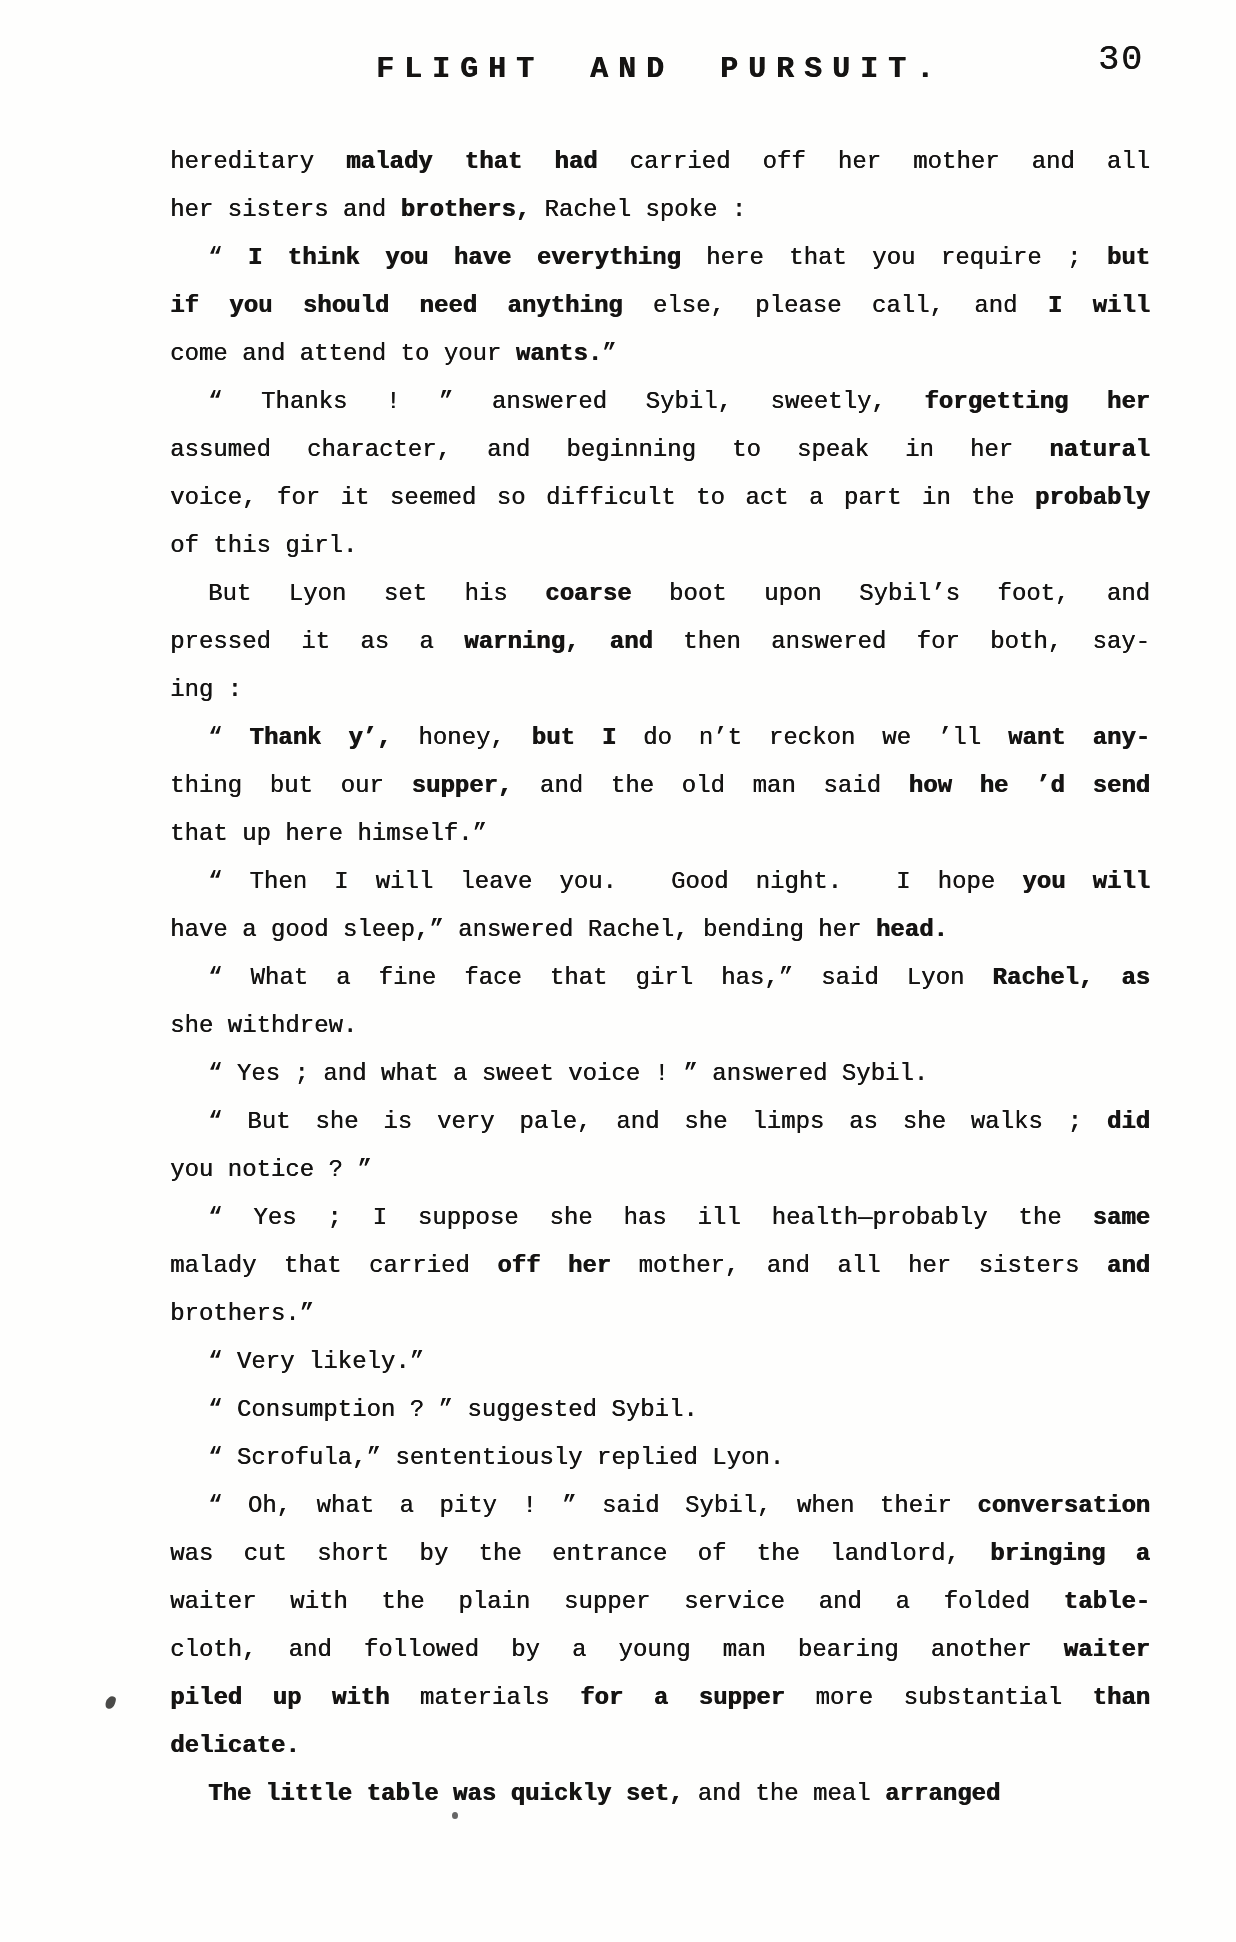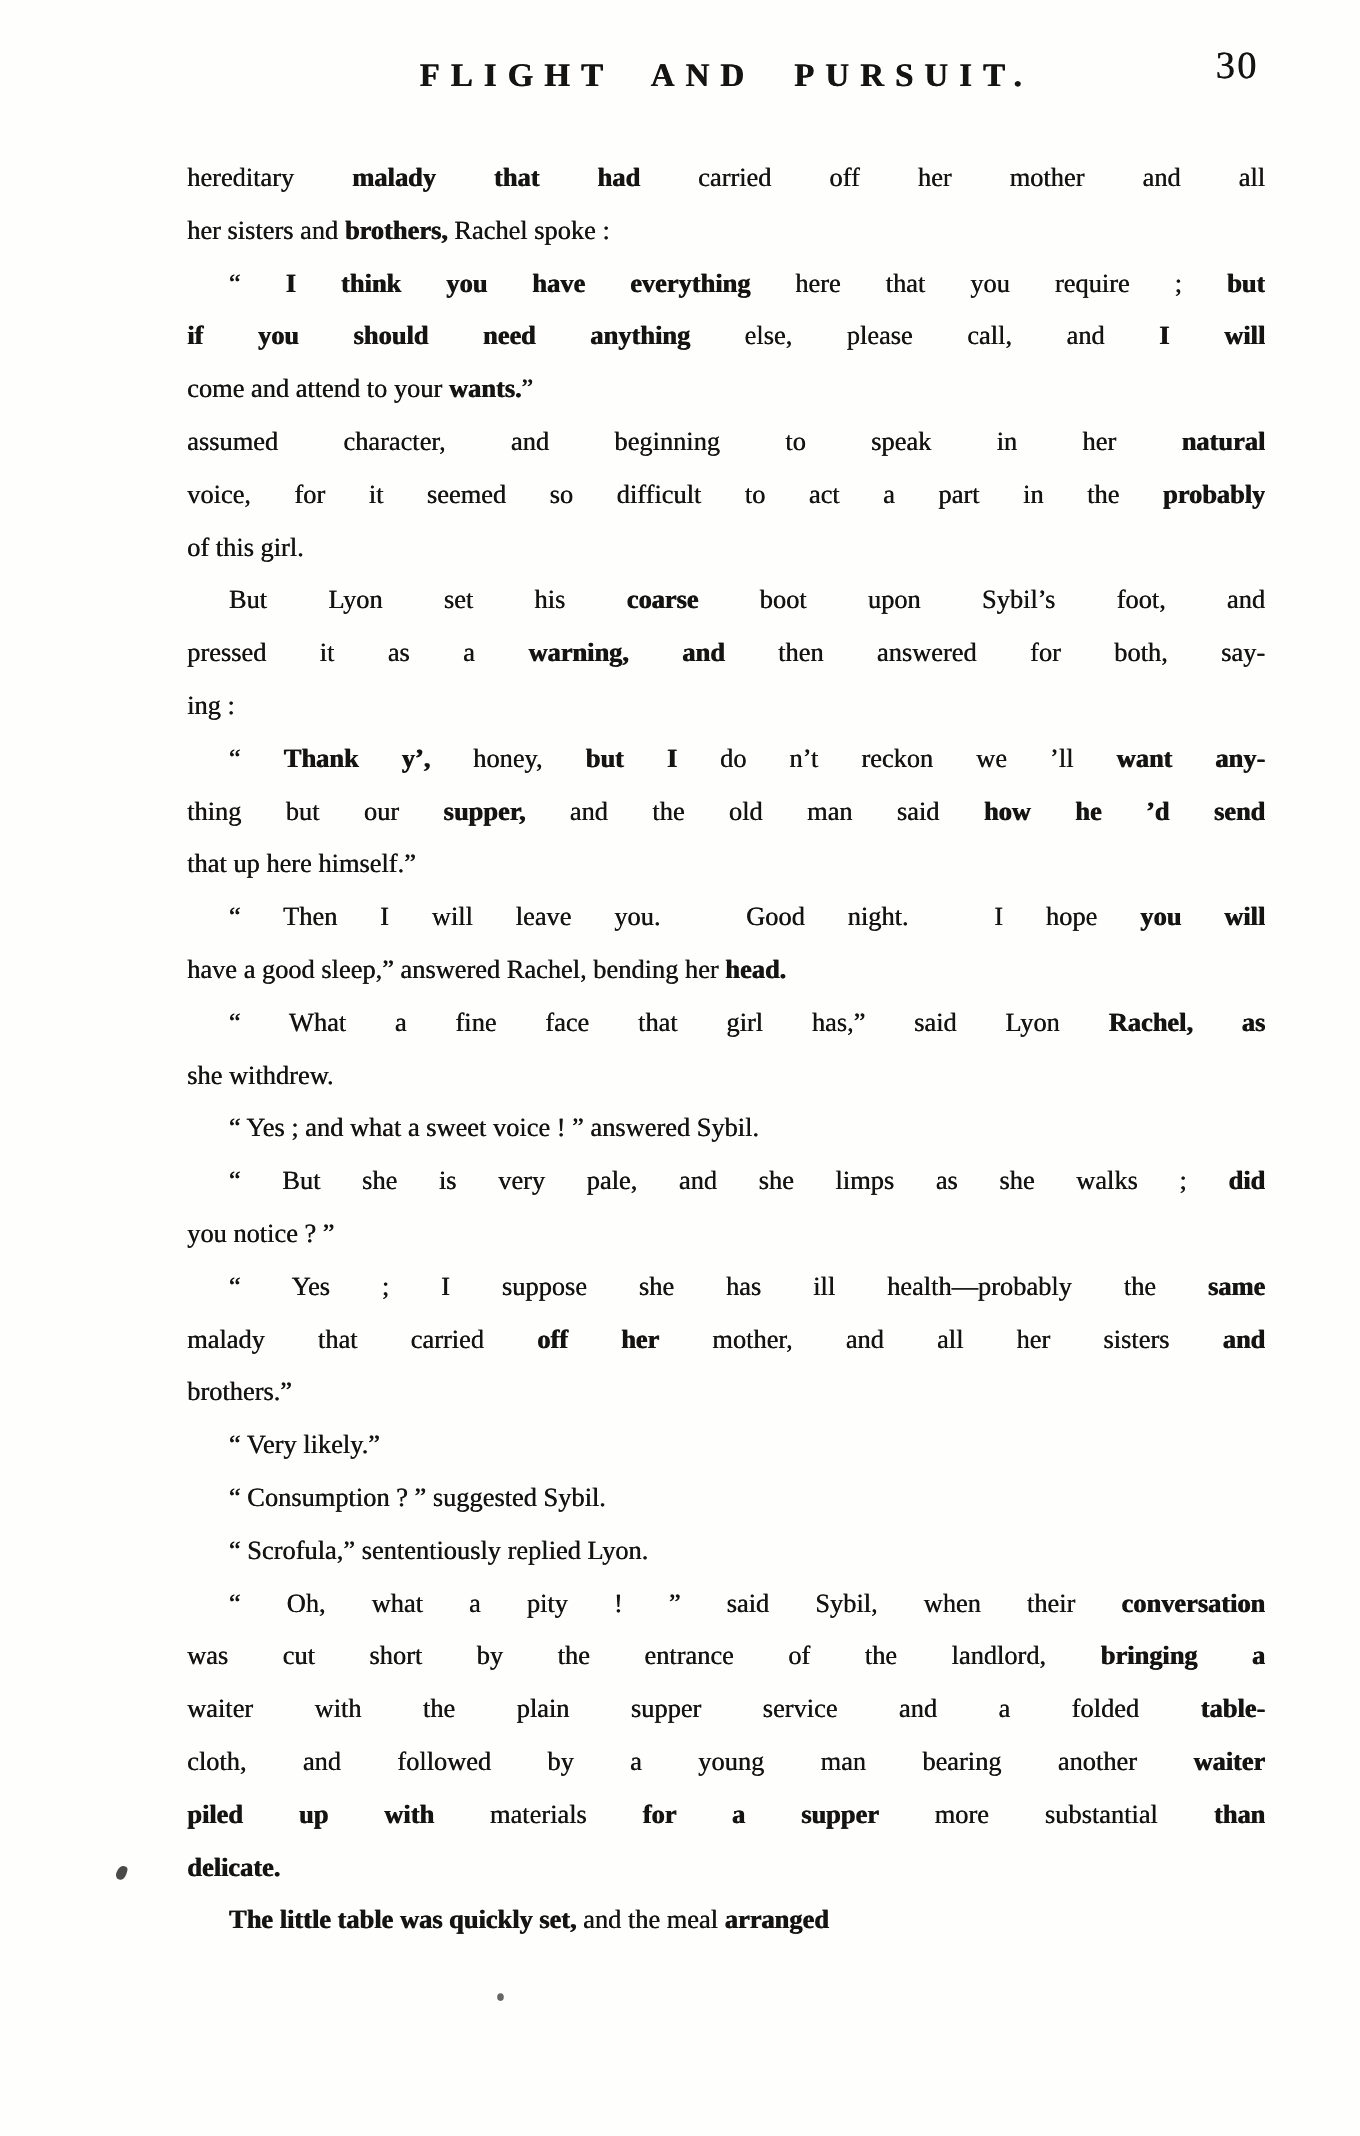--- a/index.html
+++ b/index.html
@@ -1,21 +1,21 @@
 <!DOCTYPE html>
 <html><head>
 <meta charset="utf-8">
 <style>
   html, body { margin:0; padding:0; background:#ffffff; }
   .page {
     position:relative;
     width:1236px; height:1942px;
     background:#fefefd;
     color:#151413;
-    font-family:Liberation Serif, serif;
+    font-family:Liberation Mono, monospace;
     overflow:hidden;
   }
   .running-head {
     position:absolute; top:52px; left:170px; width:980px;
     text-align:center; white-space:nowrap;
     font-weight:bold; font-size:30px;
     letter-spacing:10px; word-spacing:18px;
     text-shadow:0.6px 0 0 currentColor;
   }
   .page-number {
@@ -53,20 +53,21 @@
 
 <div class="page">
   <div class="running-head">FLIGHT AND PURSUIT.</div>
   <div class="page-number">30</div>
   <div class="page-body">
       <div class="line"><span>hereditary </span><b>malady that had</b><span> carried off her mother and all</span></div>
       <div class="line last"><span>her sisters and </span><b>brothers,</b><span> Rachel spoke :</span></div>
       <div class="line indent"><span>“ </span><b>I think you have everything</b><span> here that you require ; </span><b>but</b><span></span></div>
       <div class="line"><span></span><b>if you should need anything</b><span> else, please call, and </span><b>I will</b><span></span></div>
       <div class="line last"><span>come and attend to your </span><b>wants.</b><span>”</span></div>
+      <div class="line indent"><span>“ Thanks ! ” answered Sybil, sweetly, </span><b>forgetting her</b><span></span></div>
       <div class="line"><span>assumed character, and beginning to speak in her </span><b>natural</b><span></span></div>
       <div class="line"><span>voice, for it seemed so difficult to act a part in the </span><b>probably</b><span></span></div>
       <div class="line last"><span>of this girl.</span></div>
       <div class="line indent"><span>But Lyon set his </span><b>coarse</b><span> boot upon Sybil’s foot, and</span></div>
       <div class="line"><span>pressed it as a </span><b>warning, and</b><span> then answered for both, say-</span></div>
       <div class="line last"><span>ing :</span></div>
       <div class="line indent"><span>“ </span><b>Thank y’,</b><span> honey, </span><b>but I</b><span> do n’t reckon we ’ll </span><b>want any-</b><span></span></div>
       <div class="line"><span>thing but our </span><b>supper,</b><span> and the old man said </span><b>how he ’d send</b><span></span></div>
       <div class="line last"><span>that up here himself.”</span></div>
       <div class="line indent"><span>“ Then I will leave you.&nbsp; Good night.&nbsp; I hope </span><b>you will</b><span></span></div>

